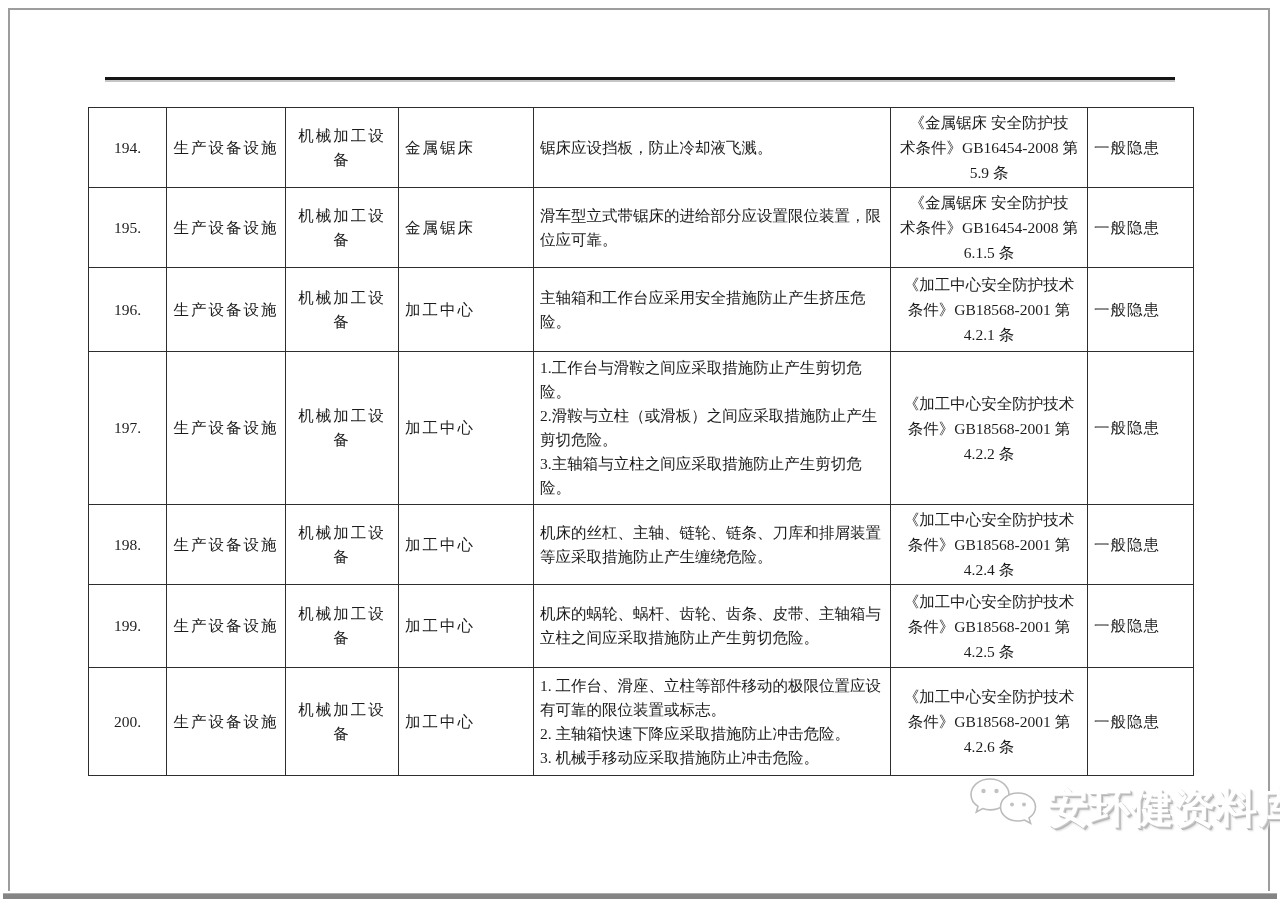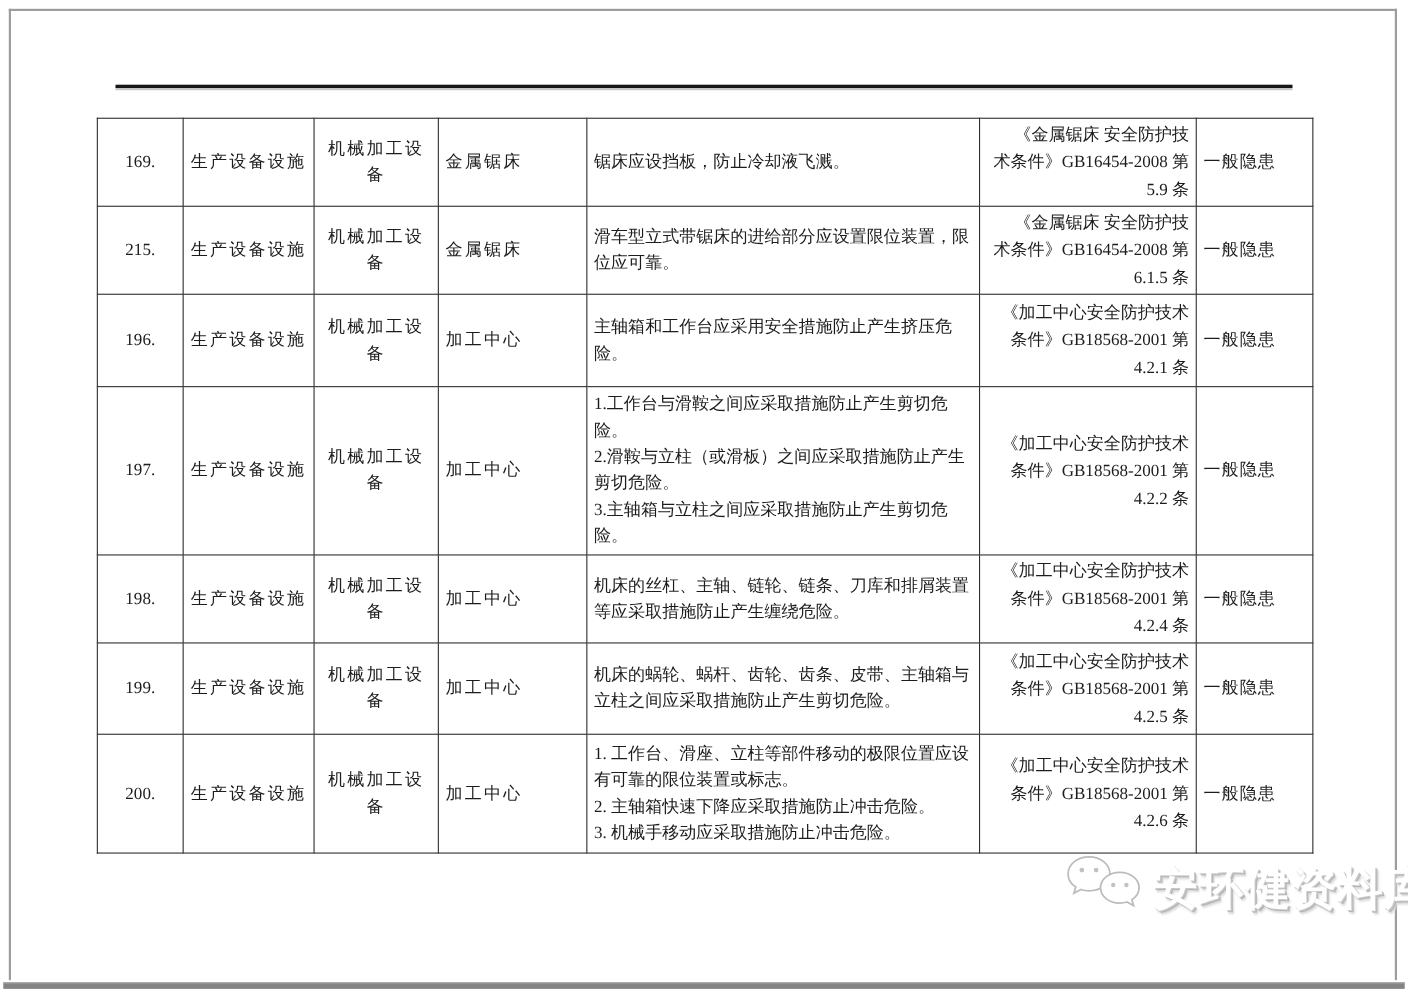--- a/index.html
+++ b/index.html
@@ -59,21 +59,21 @@
   td.c-no { text-align: center; }
   td.c-cat, td.c-subcat { text-align: center; letter-spacing: 2px; }
   td.c-equip { text-align: left; padding-left: 10px; letter-spacing: 2px; font-family: Liberation Serif, serif; }
   td.c-desc {
     text-align: left;
     padding-left: 9px;
     padding-right: 6px;
     white-space: pre-wrap;
   }
   td.c-basis {
-    text-align: right;
+    text-align: center;
     padding-left: 8px;
     padding-right: 4px;
     white-space: pre-wrap;
     line-height: 25px;
   }
   td.c-level { text-align: left; letter-spacing: 1px; }
   .bottom-bar {
     position: absolute;
     left: 3px;
     top: 893px;
@@ -115,32 +115,32 @@
     <col style="width:78px">
       <col style="width:119px">
       <col style="width:113px">
     <col style="width:135px">
       <col style="width:357px">
       <col style="width:197px">
     <col style="width:106px">
   </colgroup>
   <tbody>
     <tr style="height:72px">
-      <td class="c-no">169.</td>
+      <td class="c-no">194.</td>
       <td class="c-cat">生产设备设施</td>
       <td class="c-subcat">机械加工设备</td>
       <td class="c-equip">金属锯床</td>
       <td class="c-desc">锯床应设挡板，防止冷却液飞溅。</td>
       <td class="c-basis">《金属锯床 安全防护技
 术条件》GB16454-2008 第
 5.9 条</td>
       <td class="c-level">一般隐患</td>
     </tr>
     <tr style="height:74px">
-      <td class="c-no">215.</td>
+      <td class="c-no">195.</td>
       <td class="c-cat">生产设备设施</td>
       <td class="c-subcat">机械加工设备</td>
       <td class="c-equip">金属锯床</td>
       <td class="c-desc">滑车型立式带锯床的进给部分应设置限位装置，限位应可靠。</td>
       <td class="c-basis">《金属锯床 安全防护技
 术条件》GB16454-2008 第
 6.1.5 条</td>
       <td class="c-level">一般隐患</td>
     </tr>
     <tr style="height:84px">

